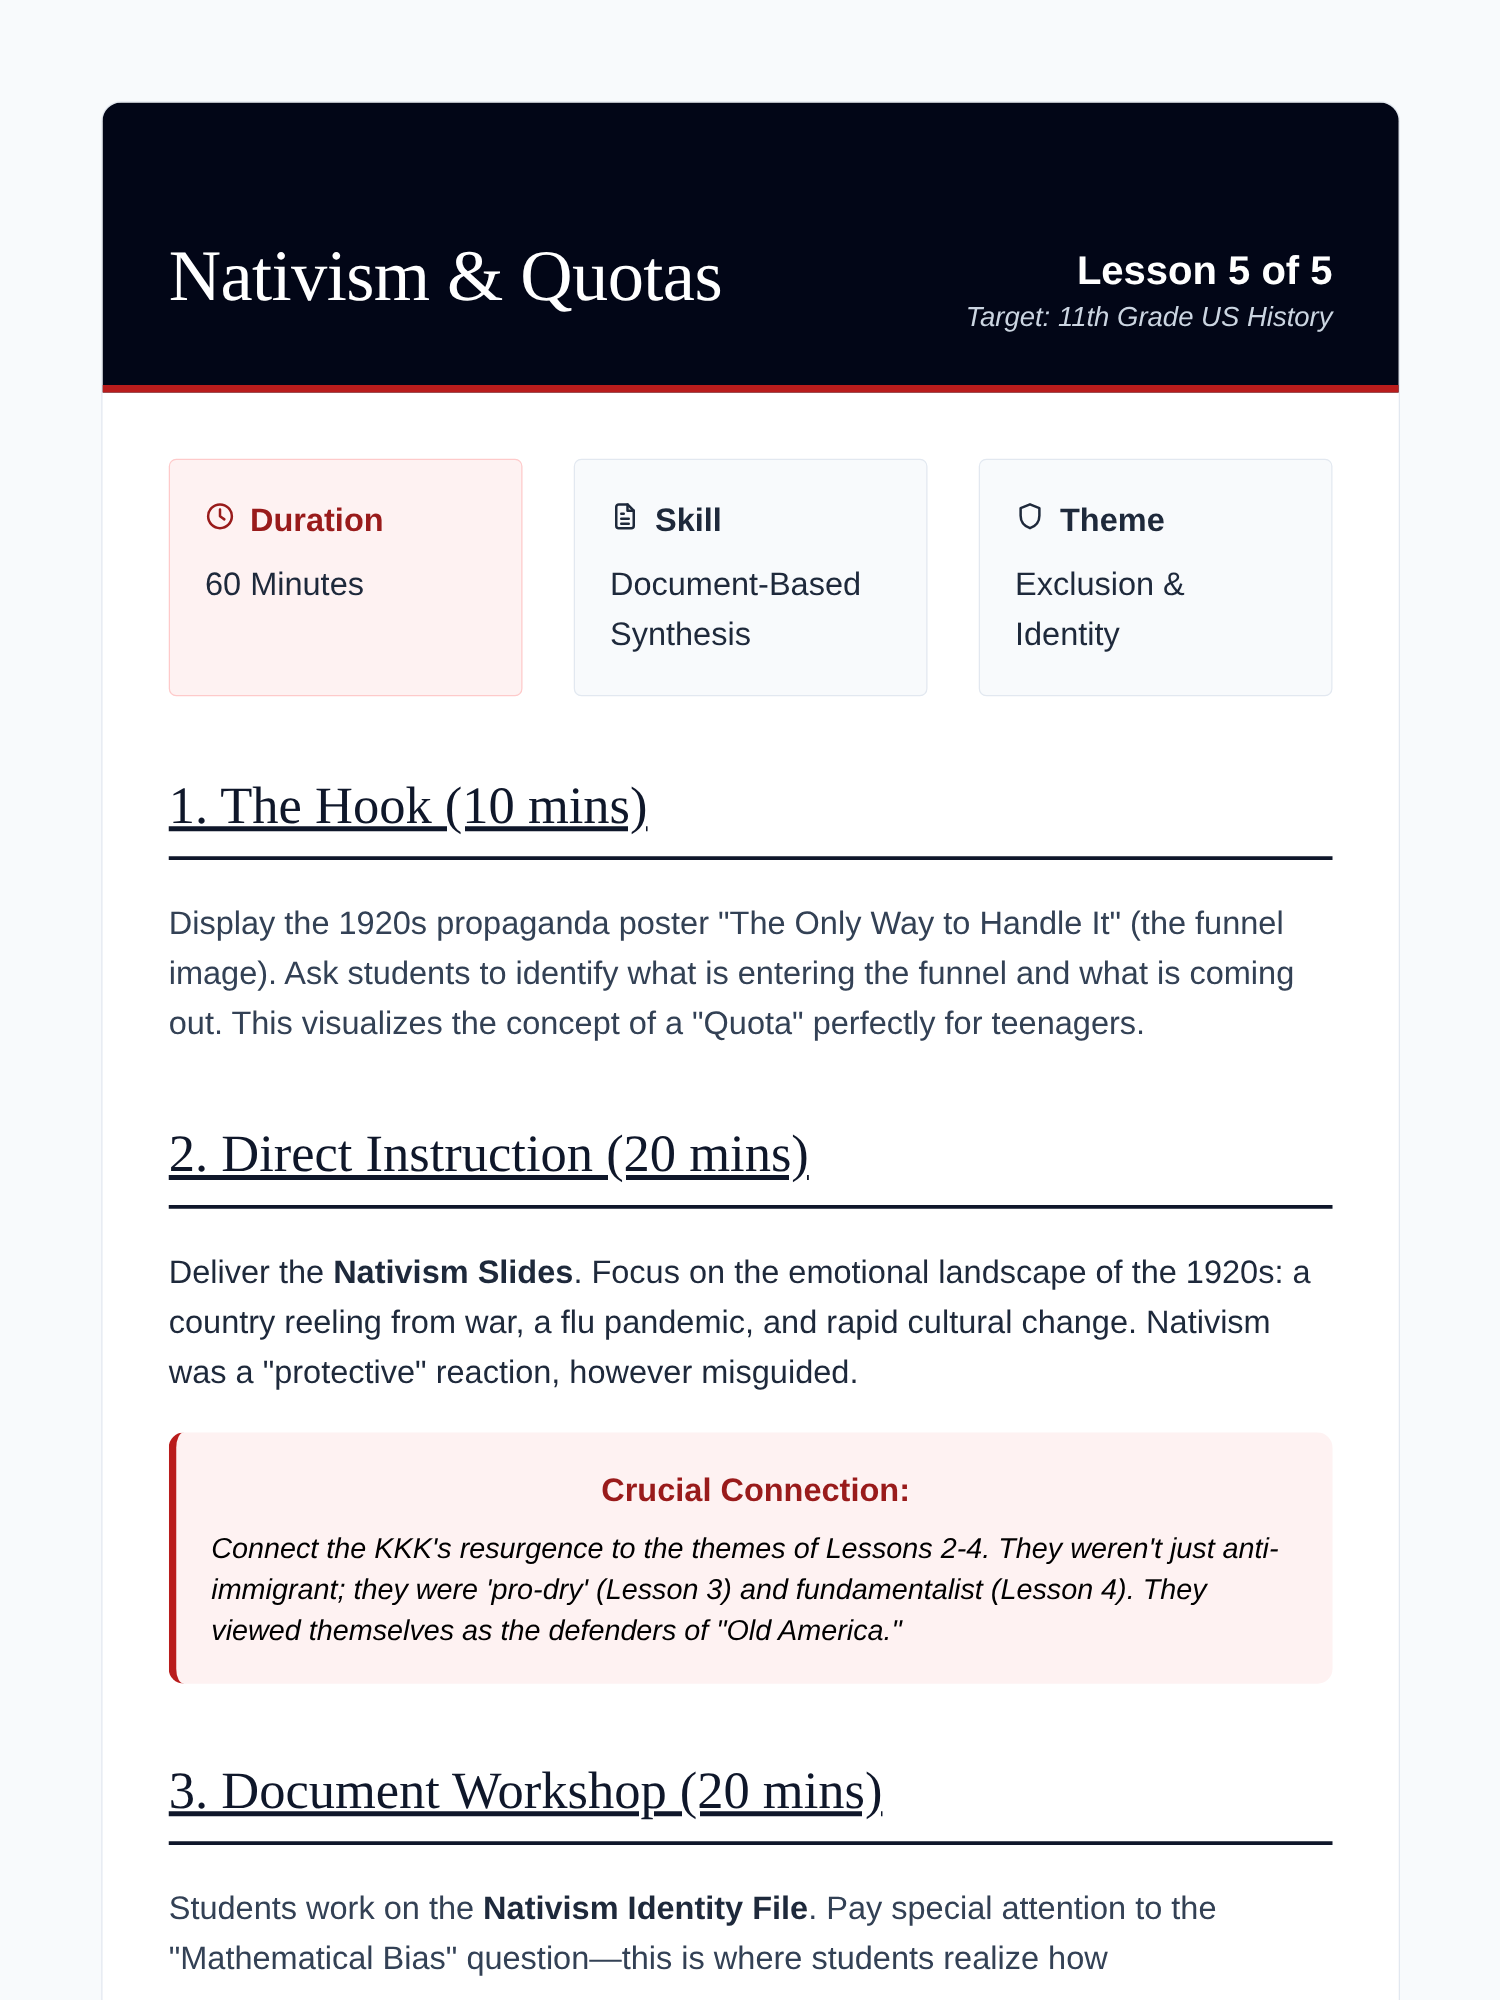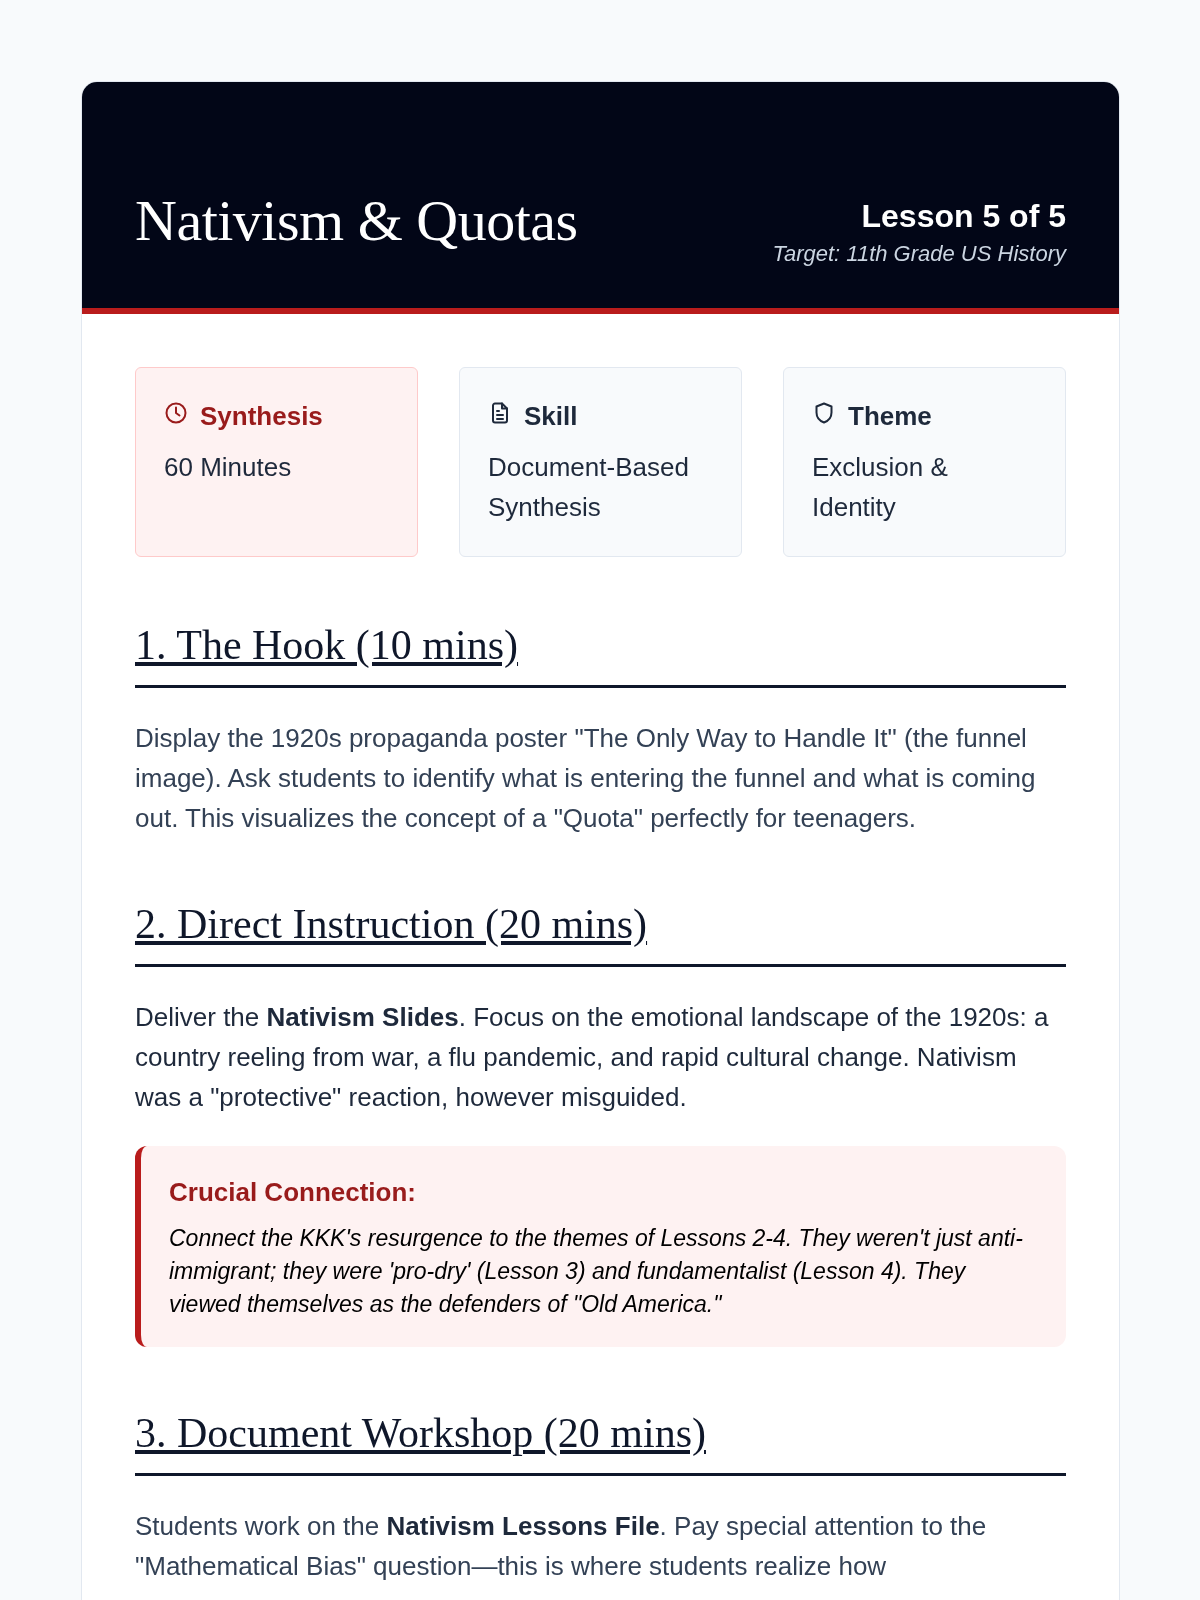--- a/index.html
+++ b/index.html
@@ -131,20 +131,21 @@
       background: #fef2f2;
       border-left: 6px solid #b91c1c;
       border-radius: 12px;
       padding: 28px 26px 26px 28px;
     }
     .callout-title {
       font-size: 26px;
       font-weight: 700;
       color: #991b1b;
       line-height: 36px;
+      text-align: center;
     }
     .callout-text {
       margin-top: 12px;
       font-size: 23px;
       font-style: italic;
       color: #000000;
       line-height: 33px;
     }
   </style>
 </head>
@@ -164,21 +165,21 @@
   <div class="content">
     <div class="cards">
       <div class="card accent">
         <div class="card-head">
           <span>
             <svg viewBox="0 0 24 24" fill="none" stroke="#991b1b" stroke-width="2" stroke-linecap="round" stroke-linejoin="round">
                 <circle cx="12" cy="12" r="9.5"></circle>
                 <path d="M12 6.5v5.5l3.5 2.5"></path>
               </svg>
           </span>
-          <span>Synthesis</span>
+          <span>Duration</span>
         </div>
         <div class="card-value">60 Minutes</div>
       </div>
       <div class="card">
         <div class="card-head">
           <span>
             <svg viewBox="0 0 24 24" fill="none" stroke="#1e293b" stroke-width="2" stroke-linecap="round" stroke-linejoin="round">
                 <path d="M14 2.5H7a2 2 0 0 0-2 2v15a2 2 0 0 0 2 2h10a2 2 0 0 0 2-2V7.5z"></path>
                 <path d="M14 2.5v5h5"></path>
                 <path d="M9 10h2"></path>
@@ -212,16 +213,16 @@
       <h2 class="section-title sec2">2. Direct Instruction (20 mins)</h2>
       <p class="para dark"><span>Deliver the </span><b>Nativism Slides</b><span>. Focus on the emotional landscape of the 1920s: a country reeling from war, a flu pandemic, and rapid cultural change. Nativism was a "protective" reaction, however misguided.</span></p>
       <div class="callout">
         <div class="callout-title">Crucial Connection:</div>
         <div class="callout-text">Connect the KKK's resurgence to the themes of Lessons 2-4. They weren't just anti-immigrant; they were 'pro-dry' (Lesson 3) and fundamentalist (Lesson 4). They viewed themselves as the defenders of "Old America."</div>
       </div>
     </section>
 
     <section>
       <h2 class="section-title sec3">3. Document Workshop (20 mins)</h2>
-      <p class="para"><span>Students work on the </span><b>Nativism Lessons File</b><span>. Pay special attention to the "Mathematical Bias" question—this is where students realize how</span></p>
+      <p class="para"><span>Students work on the </span><b>Nativism Identity File</b><span>. Pay special attention to the "Mathematical Bias" question—this is where students realize how</span></p>
     </section>
   </div>
 </div>
 
 </body></html>

